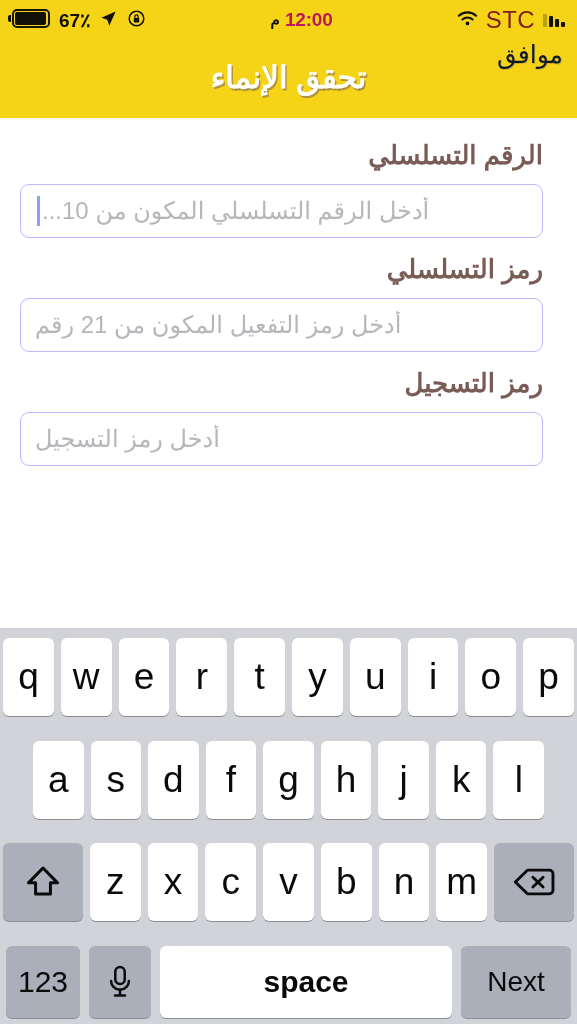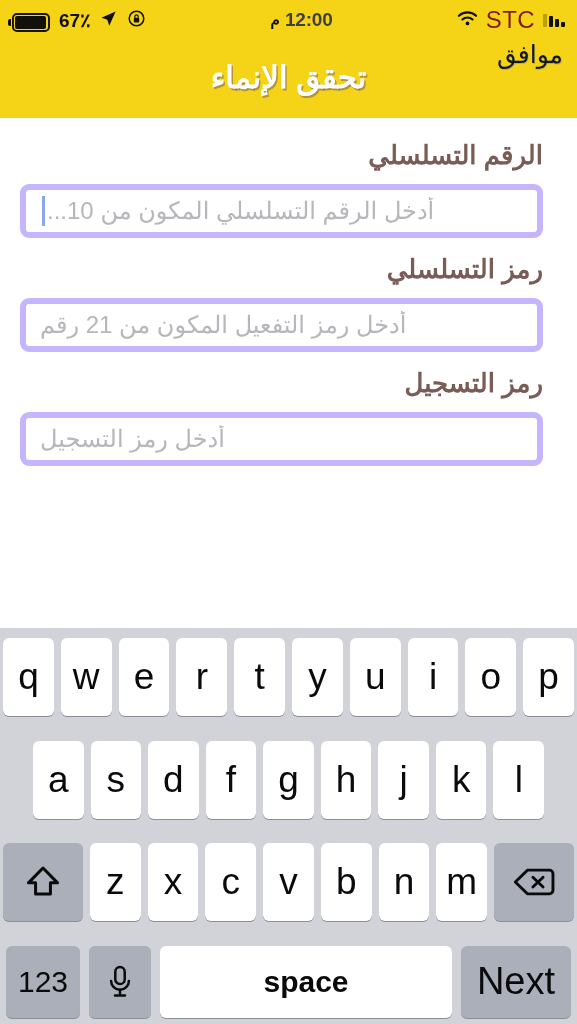--- a/index.html
+++ b/index.html
@@ -11,38 +11,38 @@
   }
   #screen { position:relative; width:577px; height:1024px; background:#fff; }
 
   
   .statusbar{
     position:absolute; top:0; left:0; width:577px; height:40px;
     background:#F5D417;
     display:flex; align-items:center;
     padding:0 12px;
   }
-  .sb-left{ display:flex; align-items:flex-end; gap:9px; flex:0 0 auto; }
+  .sb-left{ display:flex; align-items:flex-start; gap:9px; flex:0 0 auto; }
   .sb-center{ flex:1 1 auto; display:flex; align-items:center; justify-content:center; gap:5px; }
   .sb-right{ display:flex; align-items:center; gap:8px; flex:0 0 auto; }
 
   .battery{ position:relative; width:38px; height:19px; }
   .battery .shell{
     position:absolute; inset:0; border:2px solid #1a1508; border-radius:5px;
   }
   .battery .fill{
     position:absolute; top:3px; left:3px; bottom:3px; right:4px;
     background:#12100a; border-radius:2px;
   }
   .battery .nub{
     position:absolute; left:-4px; top:6px; width:3px; height:7px;
     background:#12100a; border-radius:2px 0 0 2px;
   }
   .sb-pct{ font-size:19px; font-weight:700; color:#12100a; letter-spacing:-0.3px; }
-  .sb-time{ font-size:19px; font-weight:700; color:#404040; letter-spacing:-0.2px; }
+  .sb-time{ font-size:19px; font-weight:700; color:#be185d; letter-spacing:-0.2px; }
   .sb-ampm{ font-size:15px; font-weight:700; color:#12100a; }
   .sb-carrier{ font-size:24px; color:#7f1d1d; letter-spacing:0.4px; }
 
   .bars{ display:flex; align-items:flex-end; gap:2px; height:14px; }
   .bars i{ display:block; width:4px; background:#12100a; border-radius:1px; }
   .bars i:nth-child(1){ height:13px; background:#b9a00f; }
   .bars i:nth-child(2){ height:11px; }
   .bars i:nth-child(3){ height:8px; }
   .bars i:nth-child(4){ height:5px; }
 
@@ -76,21 +76,21 @@
     direction:rtl;
     background:#fff;
   }
   .field{ margin-bottom:16px; }
   .field-label{
     font-size:26px; font-weight:700; color:#7A5C57;
     text-align:right; margin-bottom:13px; letter-spacing:0;
   }
   .field-input{
     width:100%; height:54px;
-    border:6px solid #c4b5fd; border-radius:9px;
+    border:1px solid #c4b5fd; border-radius:9px;
     background:#ffffff;
     display:flex; align-items:center; justify-content:flex-end;
     padding:0 14px;
     position:relative;
     cursor:text;
   }
   .field-ph{
     font-size:24px; color:#B6B6BB; white-space:nowrap;
     overflow:hidden; text-overflow:clip;
   }
@@ -122,21 +122,21 @@
     font-size:37px; color:#0a0a0a; font-weight:400;
     flex:1 1 0; min-width:0;
     cursor:pointer;
     user-select:none;
   }
   .key.dark{ background:#ABAFB9; }
   .key.wide-fn{ flex:0 0 76px; }
   .key.spacebar{ flex:1 1 auto; font-size:30px;font-weight:bold; }
   .key.num123{ flex:0 0 74px; font-size:30px; }
   .key.mic{ flex:0 0 62px; }
-  .key.next{ flex:0 0 110px; font-size:38px; }
+  .key.next{ flex:0 0 110px; font-size:28px; }
   .key.r4k{ height:72px; }
 
   .kb-row.r3 .key.wide-fn{ flex:0 0 80px; }
 
   .icon-shift, .icon-del, .icon-mic{ display:block; }
 </style>
 </head>
 <body>
 
 <div id="screen">

